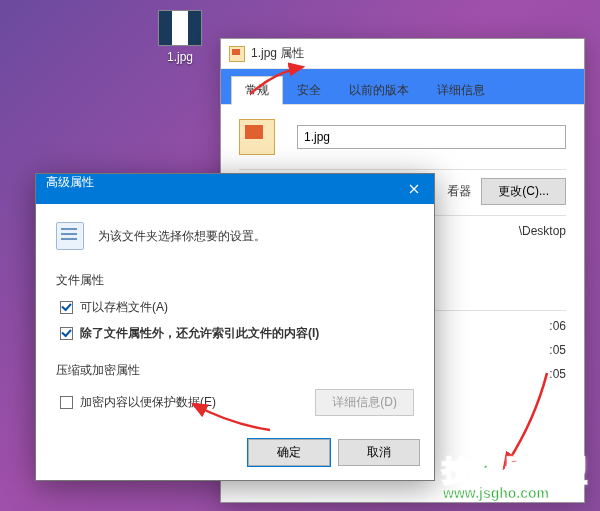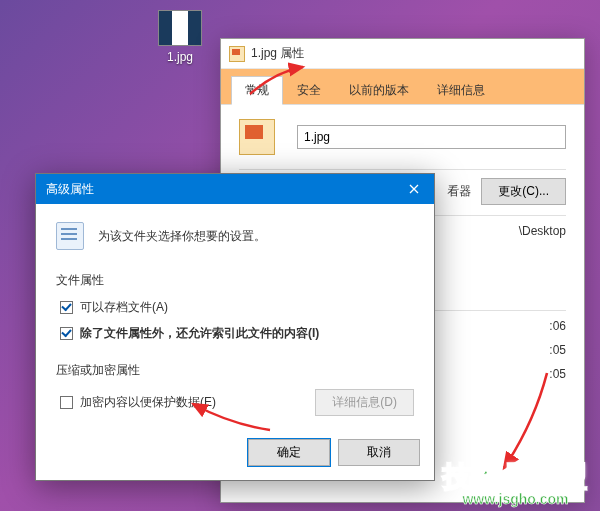--- a/index.html
+++ b/index.html
@@ -10,37 +10,37 @@
     .desktop-file-thumb { width: 44px; height: 36px; background: linear-gradient(90deg, #1a3a5c 30%, #fff 30%, #fff 70%, #1a3a5c 70%); border: 1px solid #888; }
     .desktop-file-label { color: #fff; font-size: 12px; text-shadow: 0 1px 2px rgba(0,0,0,0.6); margin-top: 4px; }
     
     
     .props-window { position: absolute; top: 38px; left: 220px; width: 365px; height: 465px; background: #fff; border: 1px solid #999; box-shadow: 0 4px 24px rgba(0,0,0,0.25); }
     .props-titlebar { height: 30px; display: flex; align-items: center; padding: 0 8px; border-bottom: 1px solid #e8e8e8; }
     .props-titlebar-icon { width: 16px; height: 16px; background: #fbe6b8; border: 1px solid #d4a84a; margin-right: 6px; position: relative; }
     .props-titlebar-icon::after { content: ""; position: absolute; top: 2px; left: 2px; width: 8px; height: 6px; background: #e06030; }
     .props-title { font-size: 12px; color: #333; }
     
-    .tab-row { display: flex; padding: 6px 10px 0 10px; border-bottom: 1px solid #ddd; background: #fdba74; }
+    .tab-row { display: flex; padding: 6px 10px 0 10px; border-bottom: 1px solid #ddd; background: #3b82f6; }
     .tab { padding: 5px 13px; font-size: 12px; color: #333; border: 1px solid transparent; border-bottom: none; cursor: pointer; position: relative; top: 1px; }
     .tab.active { border-color: #ccc; background: #fff; border-bottom: 1px solid #fff; }
     
     .props-body { padding: 14px 18px; font-size: 12px; color: #333; }
     .props-row { display: flex; align-items: center; margin-bottom: 14px; }
     .props-big-icon { width: 36px; height: 36px; background: #fbe6b8; border: 1px solid #d4a84a; position: relative; margin-right: 22px; }
     .props-big-icon::after { content: ""; position: absolute; top: 5px; left: 5px; width: 18px; height: 14px; background: #e06030; }
     .filename-input { flex: 1; padding: 3px 6px; border: 1px solid #aaa; font-size: 12px; height: 24px; }
     .hr { border: none; border-top: 1px solid #e0e0e0; margin: 8px 0; }
     .kv-row { display: flex; margin-bottom: 10px; align-items: center; }
     .kv-value { flex: 1; color: #333; }
     .btn { padding: 4px 16px; font-size: 12px; border: 1px solid #adadad; background: #e1e1e1; cursor: pointer; min-width: 78px; }
     
     
     .adv-window { position: absolute; top: 173px; left: 35px; width: 400px; background: #fff; border: 1px solid #777; box-shadow: 0 6px 30px rgba(0,0,0,0.4); z-index: 10; }
-    .adv-titlebar { height: 30px; background: #0078d7; color: #fff; display: flex; align-items: center; justify-content: space-between; padding: 0 0 0 10px; font-size: 12px; }
+    .adv-titlebar { height: 30px; background: #0078d7; color: #fff; display: flex; align-items: flex-start; justify-content: space-between; padding: 0 0 0 10px; font-size: 12px; }
     .close-btn { width: 40px; height: 30px; display: flex; align-items: center; justify-content: center; cursor: pointer; }
     .close-btn svg { width: 10px; height: 10px; }
     
     .adv-body { padding: 18px 20px 12px 20px; font-size: 12px; color: #333; }
     .adv-intro { display: flex; align-items: center; margin-bottom: 22px; }
     .adv-intro-icon { width: 28px; height: 28px; border: 1px solid #9fb8d6; background: #eaf2fb; margin-right: 14px; position: relative; border-radius: 2px; }
     .adv-intro-icon::before { content: ""; position: absolute; left: 4px; top: 5px; width: 16px; height: 2px; background: #6a94c4; box-shadow: 0 5px 0 #6a94c4, 0 10px 0 #6a94c4; }
     
     .section-title { margin-bottom: 10px; font-size: 12px; }
     .checkbox-row { display: flex; align-items: center; margin-bottom: 9px; padding-left: 4px; }
@@ -52,21 +52,21 @@
     .btn-disabled { color: #9a9a9a; border-color: #c8c8c8; background: #efefef; cursor: default; }
     
     .adv-footer { padding: 10px 14px 14px 15px; display: flex; justify-content: flex-end; gap: 8px; border-top: 1px solid transparent; }
     .adv-footer .btn { min-width: 82px; }
     .btn-default { outline: 1px solid #0078d7; }
     
     
     .arrow { position: absolute; pointer-events: none; z-index: 20; }
     
     
-    .watermark { position: absolute; right: 12px; bottom: 4px; z-index: 30; pointer-events: none; text-align: center; }
+    .watermark { position: absolute; right: 12px; bottom: 10px; z-index: 30; pointer-events: none; text-align: left; }
     .wm-main { font-weight: 900; font-size: 28px; color: #3cb043; -webkit-text-stroke: 2px #fff; letter-spacing: 1px; line-height: 1; text-shadow: 0 0 4px #fff; }
     .wm-url { font-size: 14px; color: #3cb043; -webkit-text-stroke: 0.6px #fff; font-weight: bold; }
   </style>
 </head>
 <body>
 
 <div class="desktop-file">
   <div class="desktop-file-thumb"></div>
   <span class="desktop-file-label">1.jpg</span>
 </div>

